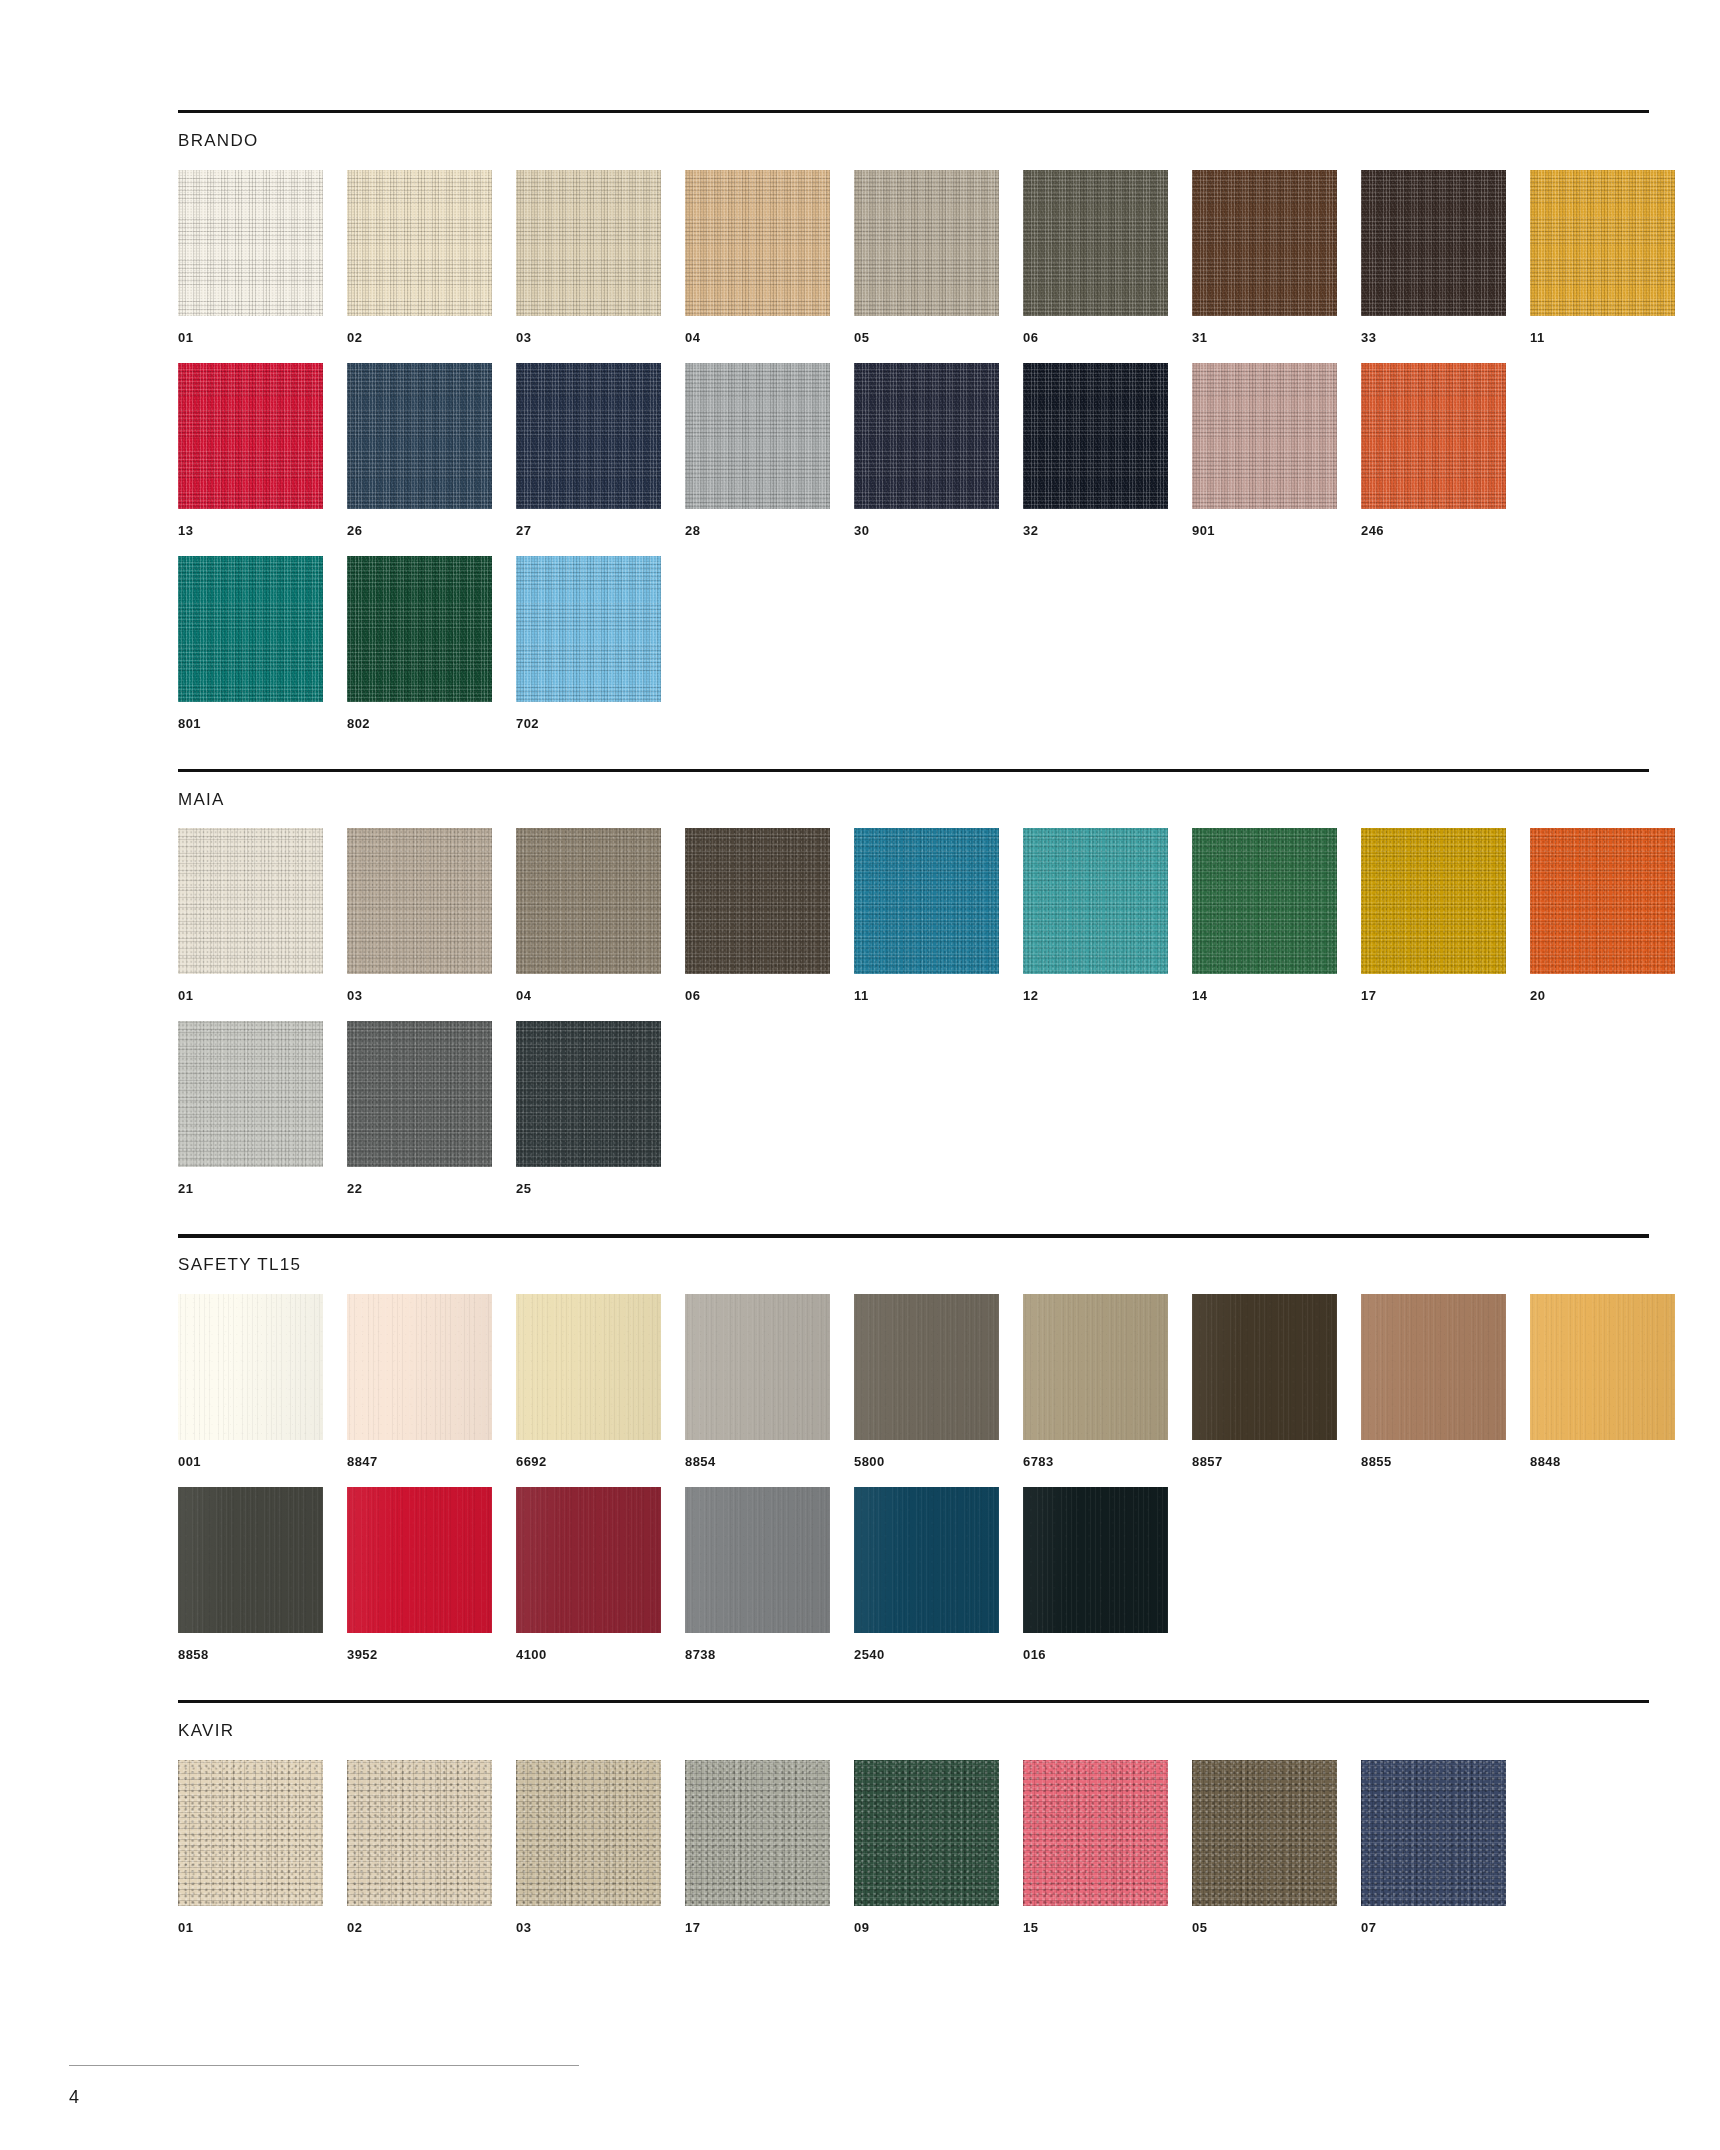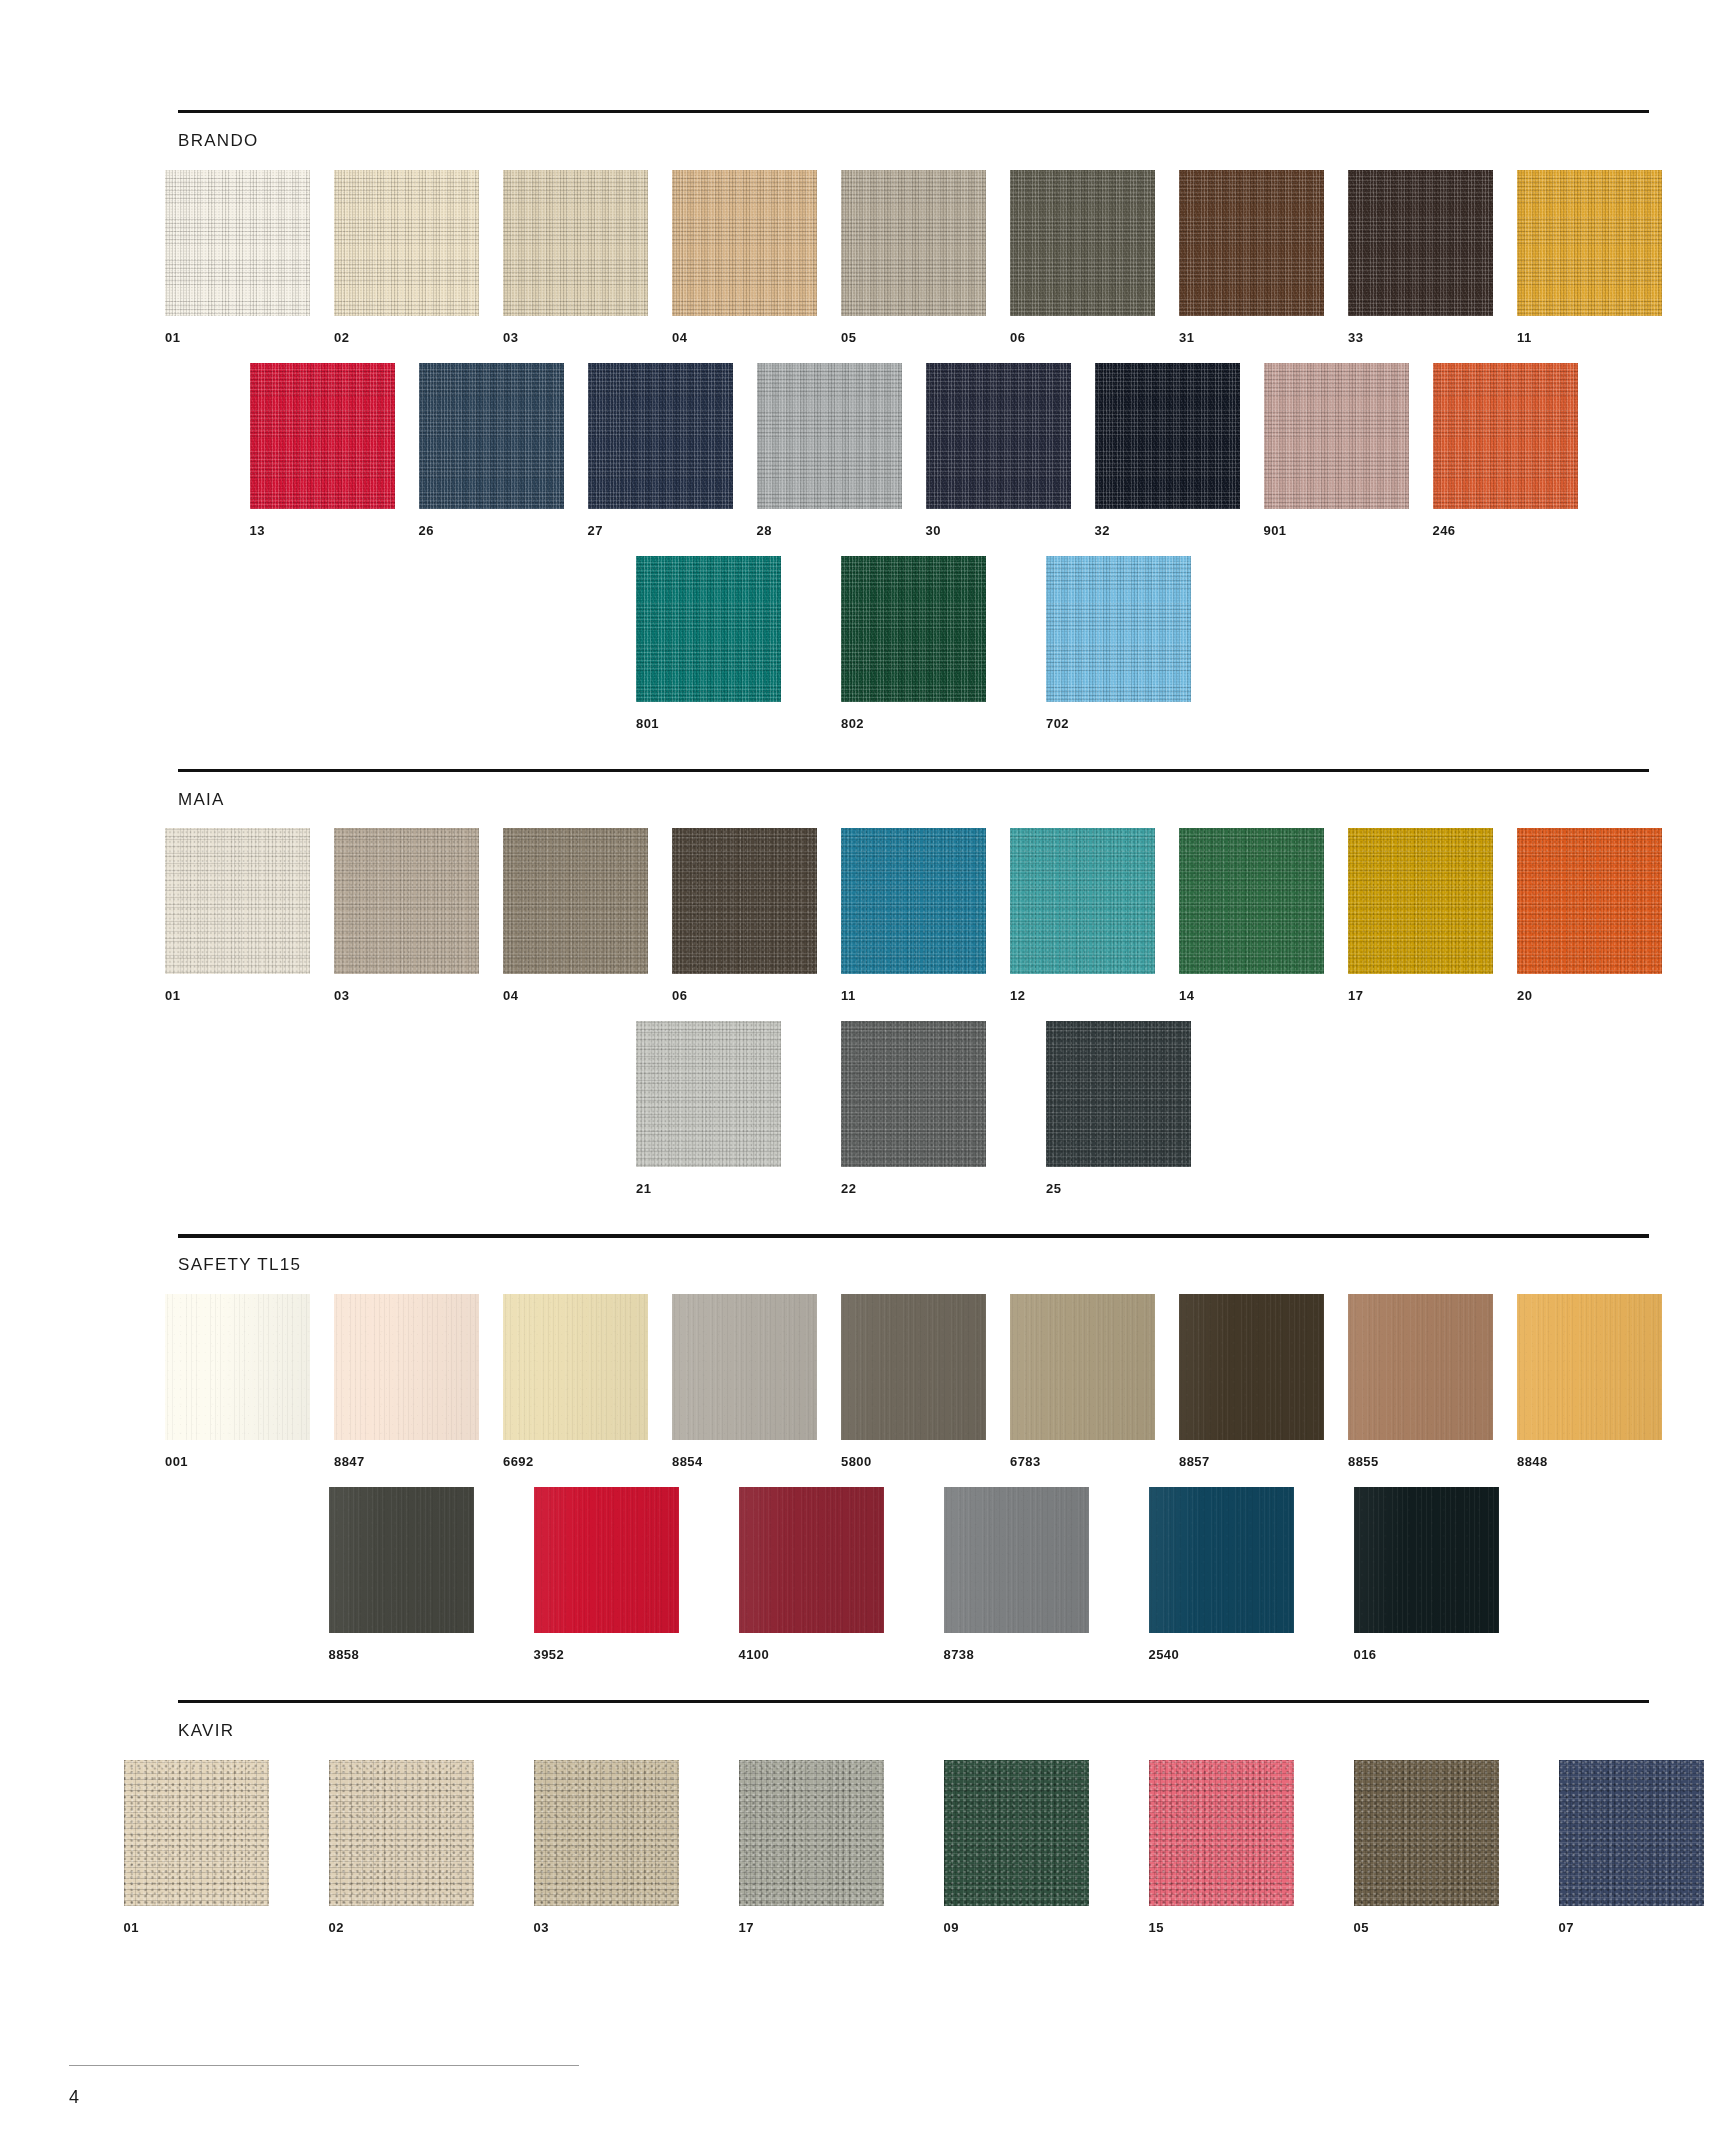--- a/index.html
+++ b/index.html
@@ -44,23 +44,22 @@
     margin-bottom: 0;
     line-height: 1;
     text-transform: uppercase;
   }
 
   .rows { margin-top: 20.7px; }
 
   .swatch-row {
     display: flex;
     margin-bottom: 19px;
-    justify-content: center;
-  }
-  .swatch-row:last-child { margin-bottom: 0; gap: 36px; }
+  }
+  .swatch-row:last-child { margin-bottom: 0; }
 
   .swatch-cell {
     width: 145px;
     margin-right: 24px;
   }
   .swatch-cell:last-child { margin-right: 0; }
 
   .swatch {
     width: 145px;
     height: 69px;

